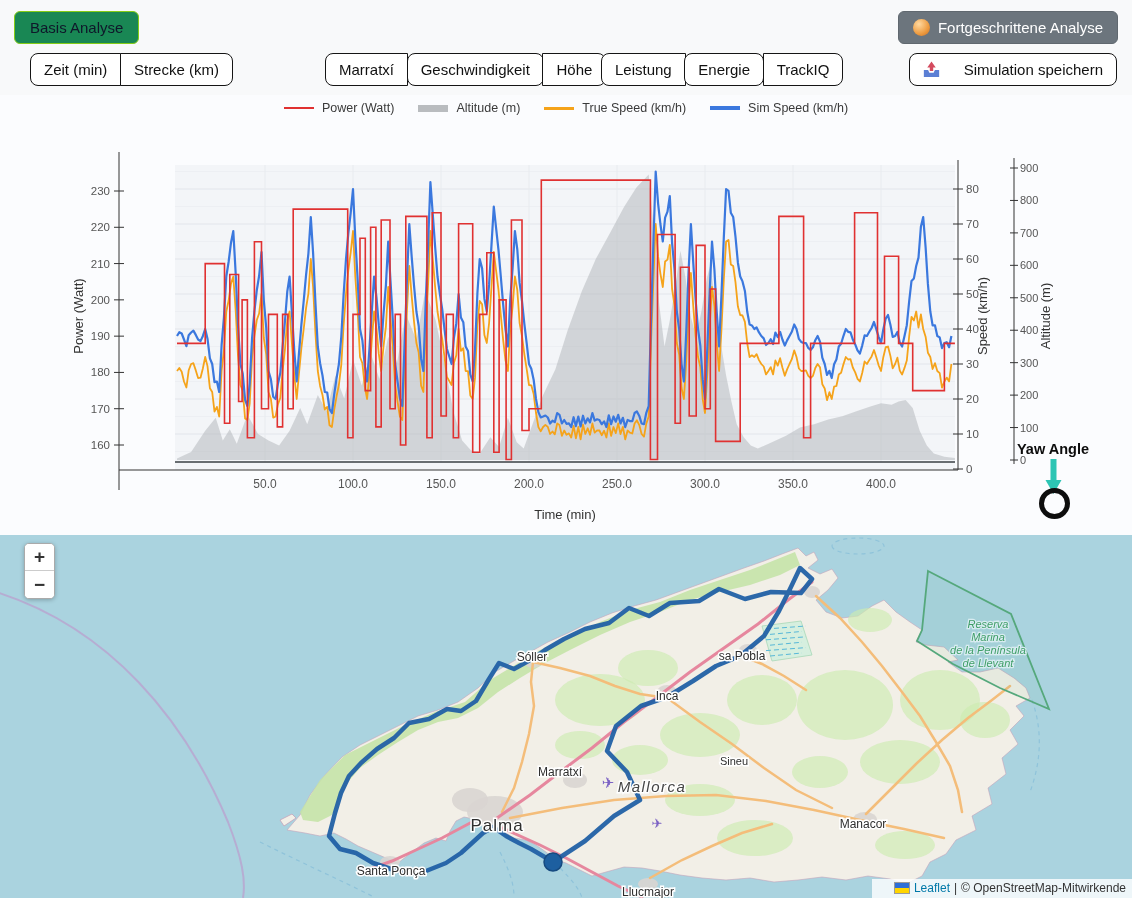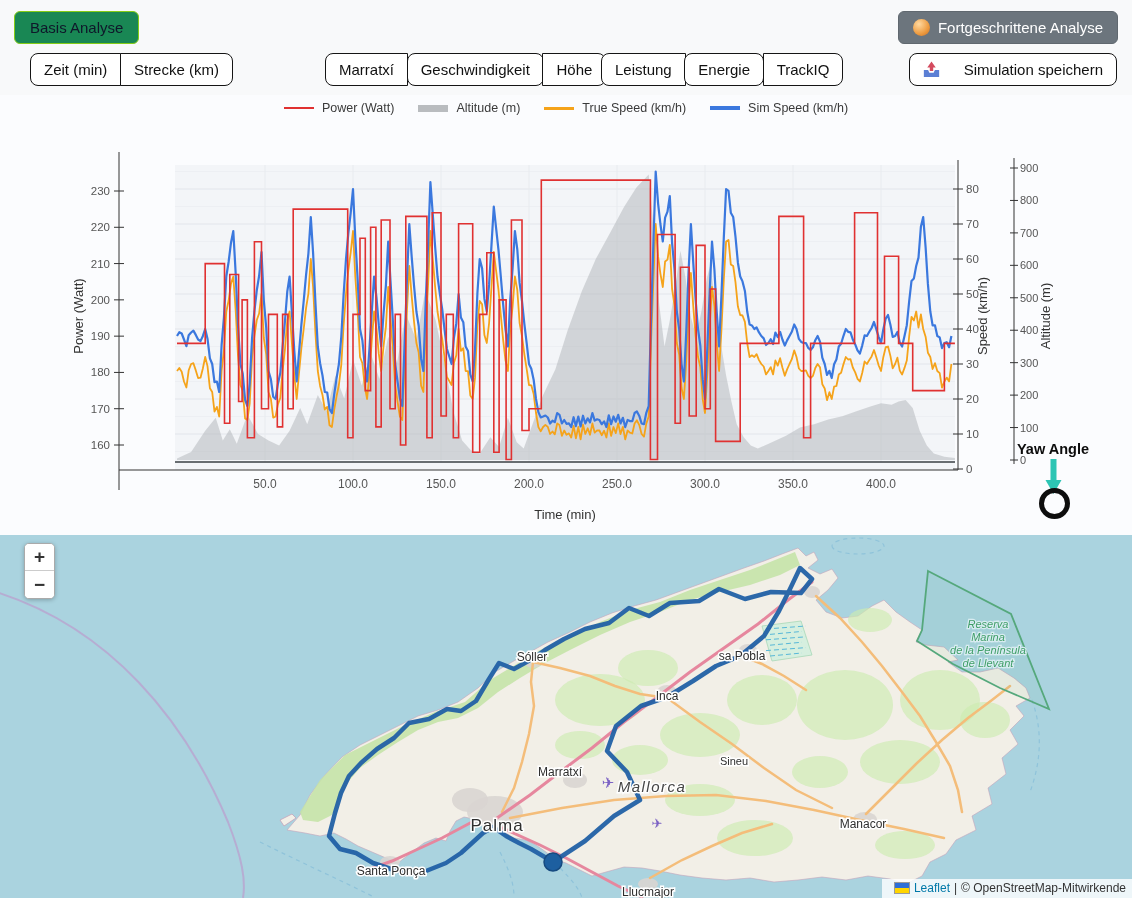--- a/index.html
+++ b/index.html
@@ -32,21 +32,21 @@
        font-weight:bold;font-size:14.5px;color:#0c0c0c;z-index:3;margin-left:44px;}
   #yaw-arrow{position:absolute;left:1044px;top:459px;z-index:3;}
   .yaw-circle{position:absolute;left:1039px;top:488px;width:21px;height:21px;border:5px solid #0d0d0d;
        border-radius:50%;background:transparent;z-index:3;}
   .map-zoom{position:absolute;left:24px;top:543px;width:29px;background:#fff;border:1px solid #aaa;
        border-radius:5px;z-index:4;box-shadow:0 1px 4px rgba(0,0,0,.25);}
   .map-zoom button{display:block;width:100%;height:27px;border:none;background:#fff;font-size:19px;
        font-weight:bold;color:#333;cursor:pointer;font-family:"Liberation Sans",sans-serif;}
   .map-zoom button:first-child{border-bottom:1px solid #ccc;border-radius:4px 4px 0 0;}
   .map-zoom button:last-child{border-radius:0 0 4px 4px;}
-  .attribution{position:absolute;right:0;bottom:0;background:rgba(255,255,255,.8);padding:2px 6px 3px 12px;
+  .attribution{position:absolute;right:0;bottom:0;background:rgba(255,255,255,.8);padding:2px 6px 3px 22px;
        font-size:12px;color:#333;z-index:4;display:flex;align-items:center;gap:4px;}
   .attribution a{color:#0078A8;text-decoration:none;cursor:pointer;}
   .ua-flag{display:inline-block;width:14px;height:10px;
        background:linear-gradient(#2f6fd6 0 50%, #ffd500 50% 100%);border:0.5px solid #9a9a9a;}
 </style>
 </head>
 <body>
 
 <div id="app">
 

